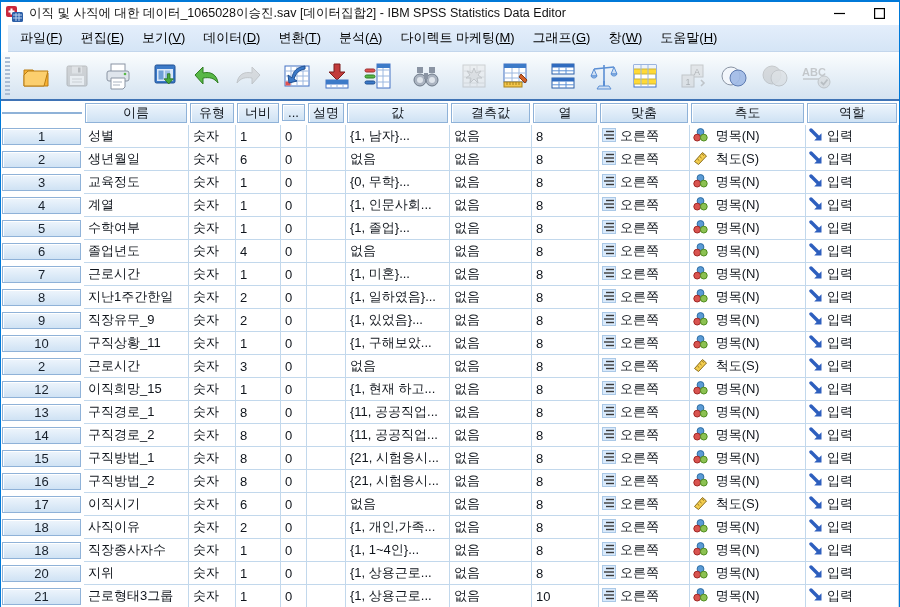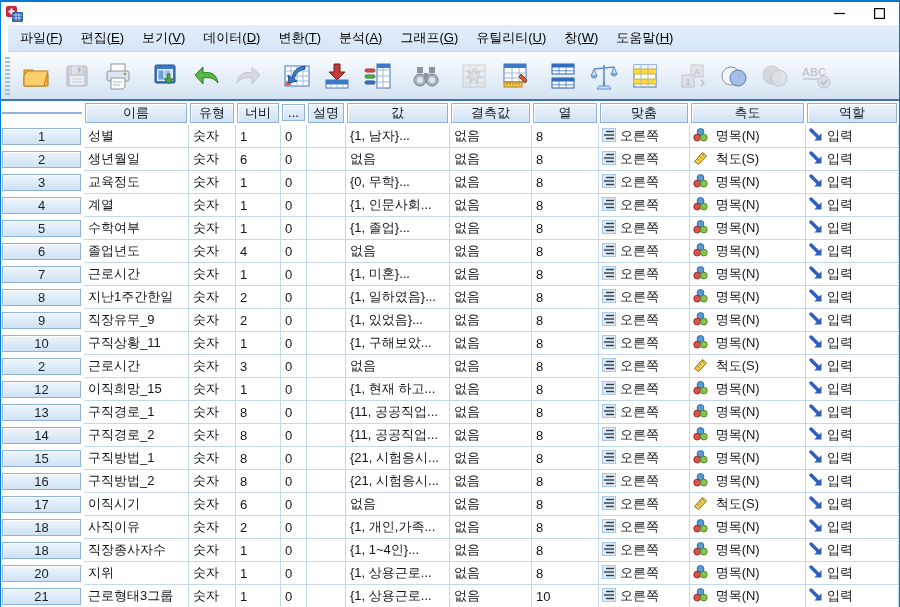--- a/index.html
+++ b/index.html
@@ -61,20 +61,21 @@
       <rect x="4.5" y="2.5" width="2" height="6" fill="#fff"></rect>
       <rect x="6" y="6" width="11" height="10" rx="1.5" fill="#2c5fa8"></rect>
       <g stroke="#bcd2ee" stroke-width="1">
           <line x1="7" y1="9" x2="16" y2="9"></line>
           <line x1="7" y1="12" x2="16" y2="12"></line>
           <line x1="10" y1="7" x2="10" y2="15"></line>
           <line x1="13" y1="7" x2="13" y2="15"></line>
         </g>
     </svg>
   </span>
+  <span class="title-text">이직 및 사직에 대한 데이터_1065028이승진.sav [데이터집합2] - IBM SPSS Statistics Data Editor</span>
   <span class="win-controls">
     <span class="win-btn">
       <svg width="11" height="11" viewBox="0 0 11 11">
           <line x1="0" y1="5.5" x2="11" y2="5.5" stroke="#000" stroke-width="1.2"></line>
         </svg>
     </span>
     <span class="win-btn">
       <svg width="11" height="11" viewBox="0 0 11 11">
           <rect x="0.6" y="0.6" width="9.8" height="9.8" fill="none" stroke="#000" stroke-width="1.2"></rect>
         </svg>
@@ -82,22 +83,22 @@
   </span>
 </div>
 
 <div class="menubar">
     <div class="menu-item">파일(<u>F</u>)</div>
     <div class="menu-item">편집(<u>E</u>)</div>
     <div class="menu-item">보기(<u>V</u>)</div>
     <div class="menu-item">데이터(<u>D</u>)</div>
     <div class="menu-item">변환(<u>T</u>)</div>
     <div class="menu-item">분석(<u>A</u>)</div>
+    <div class="menu-item">다이렉트 마케팅(<u>M</u>)</div>
     <div class="menu-item">그래프(<u>G</u>)</div>
-    <div class="menu-item">유틸리티(<u>U</u>)</div>
     <div class="menu-item">창(<u>W</u>)</div>
     <div class="menu-item">도움말(<u>H</u>)</div>
   </div>
 
 <div class="toolbar">
   <span class="tb-handle"></span>
 
   <span class="tb-btn">
       <span>
     <svg width="30" height="28" viewBox="0 0 30 28">

